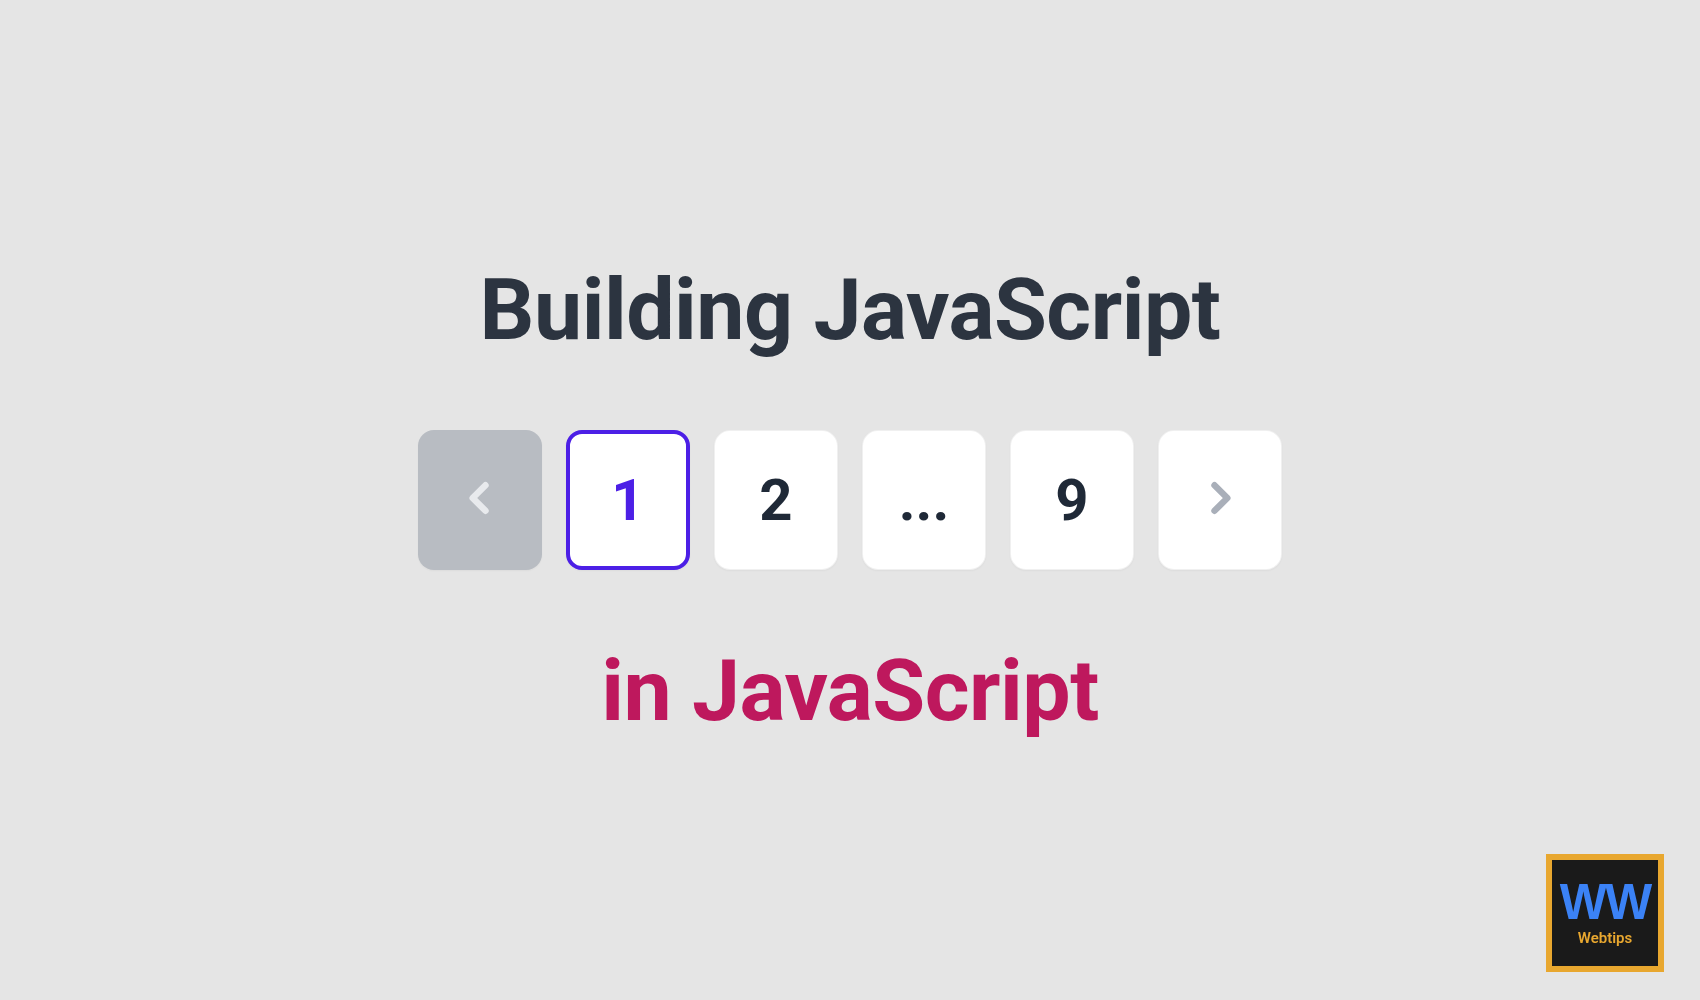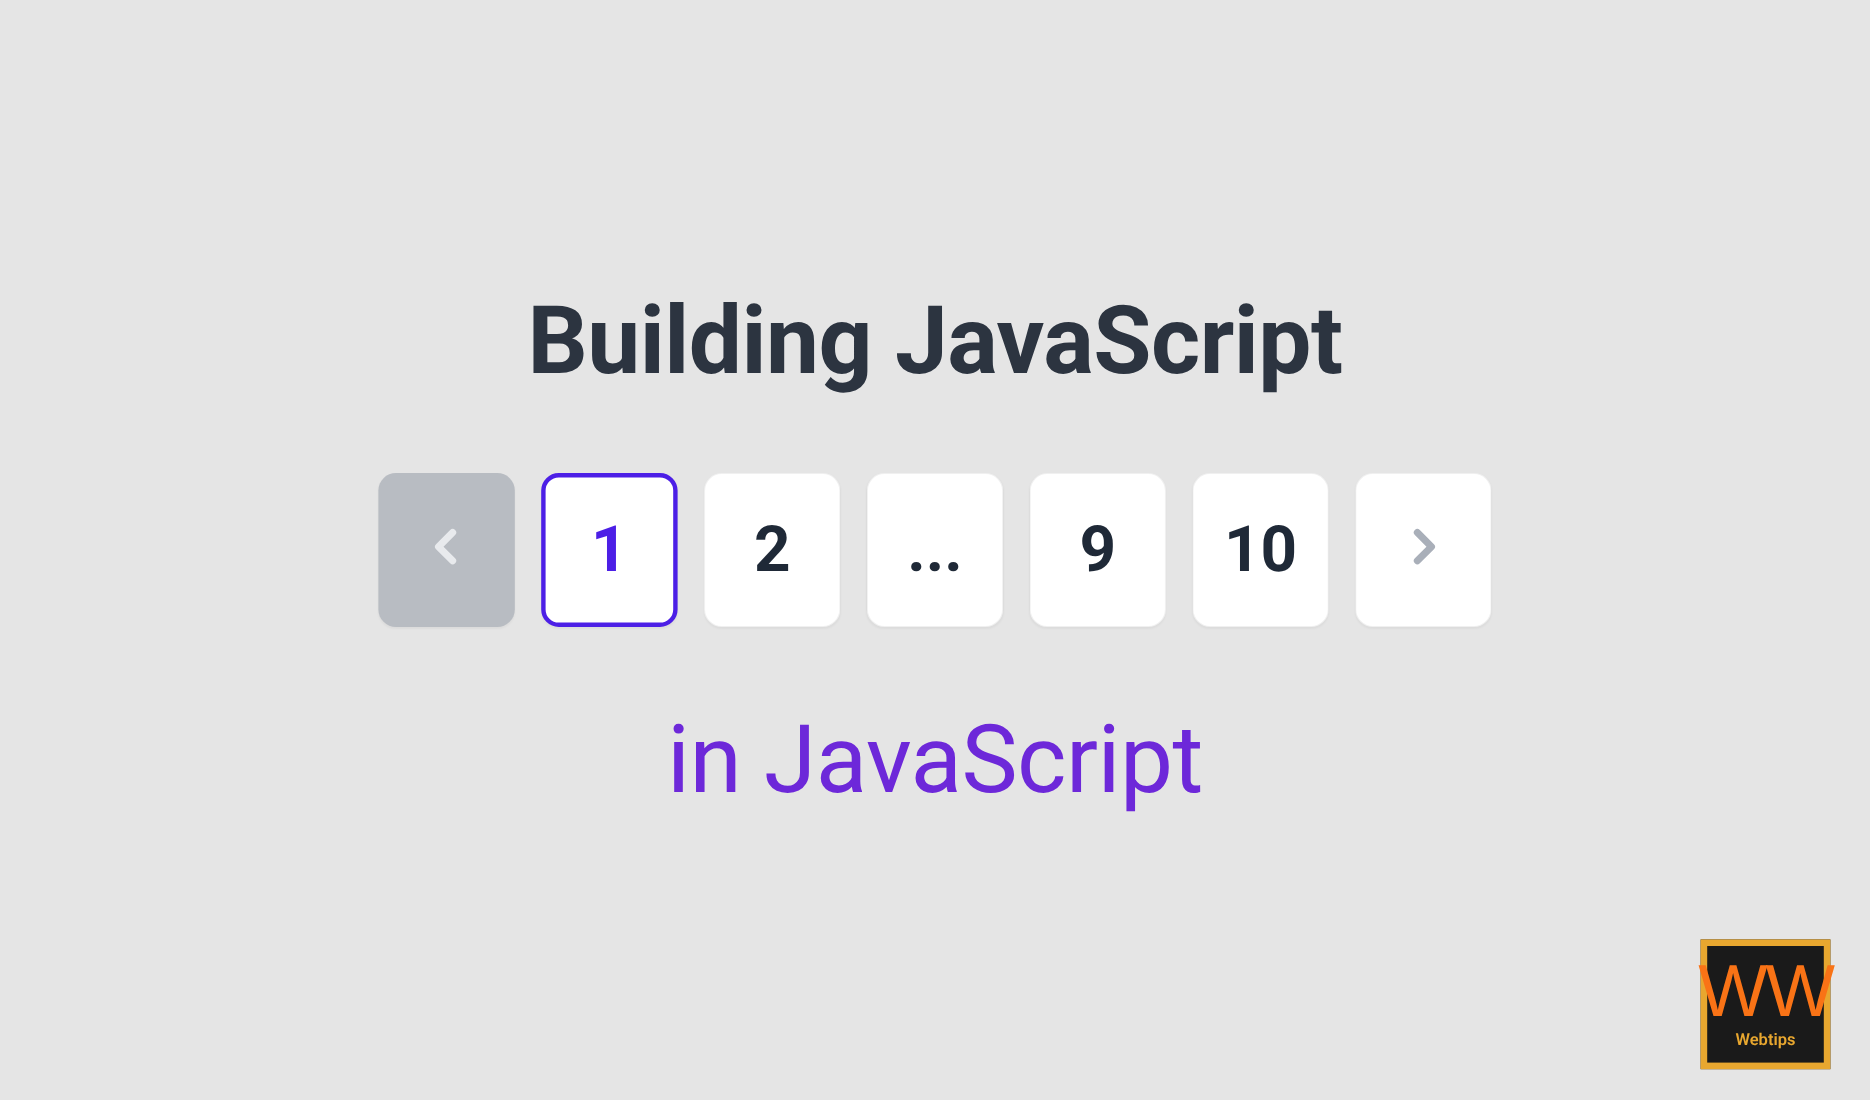--- a/index.html
+++ b/index.html
@@ -65,42 +65,42 @@
       stroke: #e8eaed;
     }
     .page-btn.nav:not(.disabled) svg path {
       stroke: #a9afb9;
     }
     .page-btn.ellipsis {
       color: #1f2937;
     }
     .subtitle {
       font-size: 86px;
-      font-weight: 400;
-      color: #6d28d9;
+      font-weight: 700;
+      color: #be185d;
       letter-spacing: -0.5px;
     }
     .logo {
       position: absolute;
       bottom: 28px;
       right: 36px;
       width: 118px;
       height: 118px;
       background: #1a1a1a;
       border: 6px solid #e8a72f;
       display: flex;
       flex-direction: column;
       align-items: center;
       justify-content: center;
       gap: 2px;
     }
     .logo-ww {
-      font-size: 67px;
-      font-weight: 400;
-      color: #f97316;
+      font-size: 50px;
+      font-weight: 700;
+      color: #3b82f6;
       line-height: 0.9;
       letter-spacing: -2px;
       font-family: Arial, sans-serif;
     }
     .logo-text {
       font-size: 15px;
       font-weight: 600;
       color: #e8a72f;
       margin-top: 2px;
       text-align: right;
@@ -116,21 +116,20 @@
     <span>
       <svg viewBox="0 0 24 24" fill="none">
           <path d="M15 5L8 12L15 19" stroke-width="3.5" stroke-linecap="round" stroke-linejoin="round"></path>
         </svg>
     </span>
   </div>
   <div class="page-btn active">1</div>
   <div class="page-btn">2</div>
   <div class="page-btn ellipsis">...</div>
   <div class="page-btn">9</div>
-  <div class="page-btn">10</div>
   <div class="page-btn nav">
     <span>
       <svg viewBox="0 0 24 24" fill="none">
           <path d="M9 5L16 12L9 19" stroke-width="3.5" stroke-linecap="round" stroke-linejoin="round"></path>
         </svg>
     </span>
   </div>
 </div>
 
 <div class="subtitle">in JavaScript</div>

